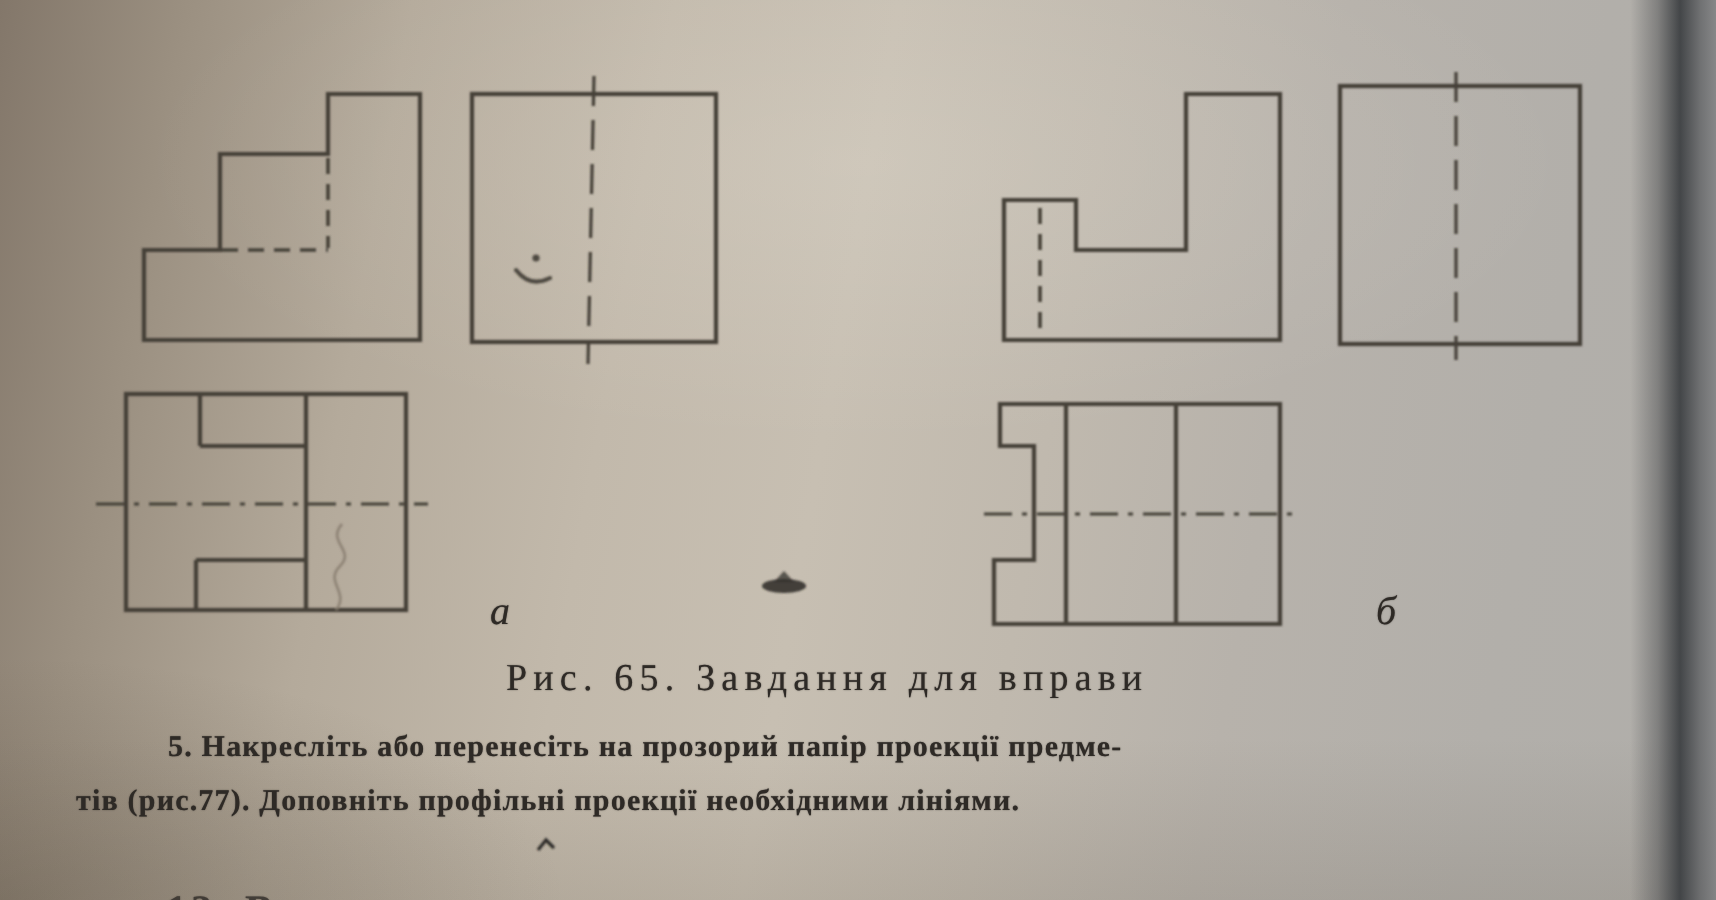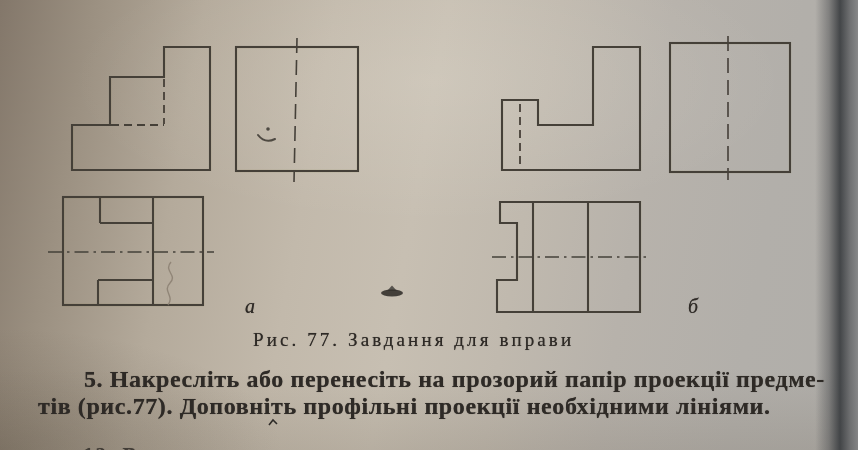--- a/index.html
+++ b/index.html
@@ -30,21 +30,21 @@
   .dashed { stroke-width: 1.8; stroke-dasharray: 8 5; }
   .longdash { stroke-width: 1.6; stroke-dasharray: 15 7; }
   .dashdot  { stroke-width: 1.5; stroke-dasharray: 14 5 2.5 5; }
   .txt {
     position: absolute;
     color: var(--text, #2e2a26);
     white-space: nowrap;
     text-shadow: 0 0 0.7px rgba(46,42,38,0.75);
   }
   .caption { left: 253px; top: 329px; font-size: 19px; letter-spacing: 3.1px; }
-  .para { font-weight: bold; font-size: 24px; letter-spacing: 0.6px; }
+  .para { font-weight: bold; font-size: 15px; letter-spacing: 0.6px; }
   .para-1 { left: 84px; top: 366px; }
   .para-2 { left: 38px; top: 393px; text-align: center; }
   .view-label { font-style: italic; font-size: 20px; }
   .label-a { left: 245px; top: 295px; }
   .label-b { left: 688px; top: 295px; }
   .cutoff-line { left: 83px; top: 443px; font-weight: bold; font-size: 21px; letter-spacing: 2px; opacity: 0.8; }
 </style>
 </head>
 <body>
 
@@ -99,18 +99,18 @@
       </g>
       <path d="M171,262 c-8,9 7,13 -1,21 c-8,8 5,13 -2,22" stroke="#877c6e" stroke-width="1.4" fill="none" opacity="0.8"></path>
       <path d="M269,425 L273,420 L277,424" stroke="#2f2c29" stroke-width="1.6" fill="none"></path>
     </g>
   </g>
 </svg>
 
 <div class="txt view-label label-a">а</div>
 <div class="txt view-label label-b">б</div>
 
-<div class="txt caption">Рис. 77. Завдання для вправи</div>
+<div class="txt caption">Рис. 65. Завдання для вправи</div>
 
 <div class="txt para para-1">5. Накресліть або перенесіть на прозорий папір проекції предме-</div>
 <div class="txt para para-2">тів (рис.77). Доповніть профільні проекції необхідними лініями.</div>
 
 <div class="txt cutoff-line">12. В</div>
 
 </body></html>

